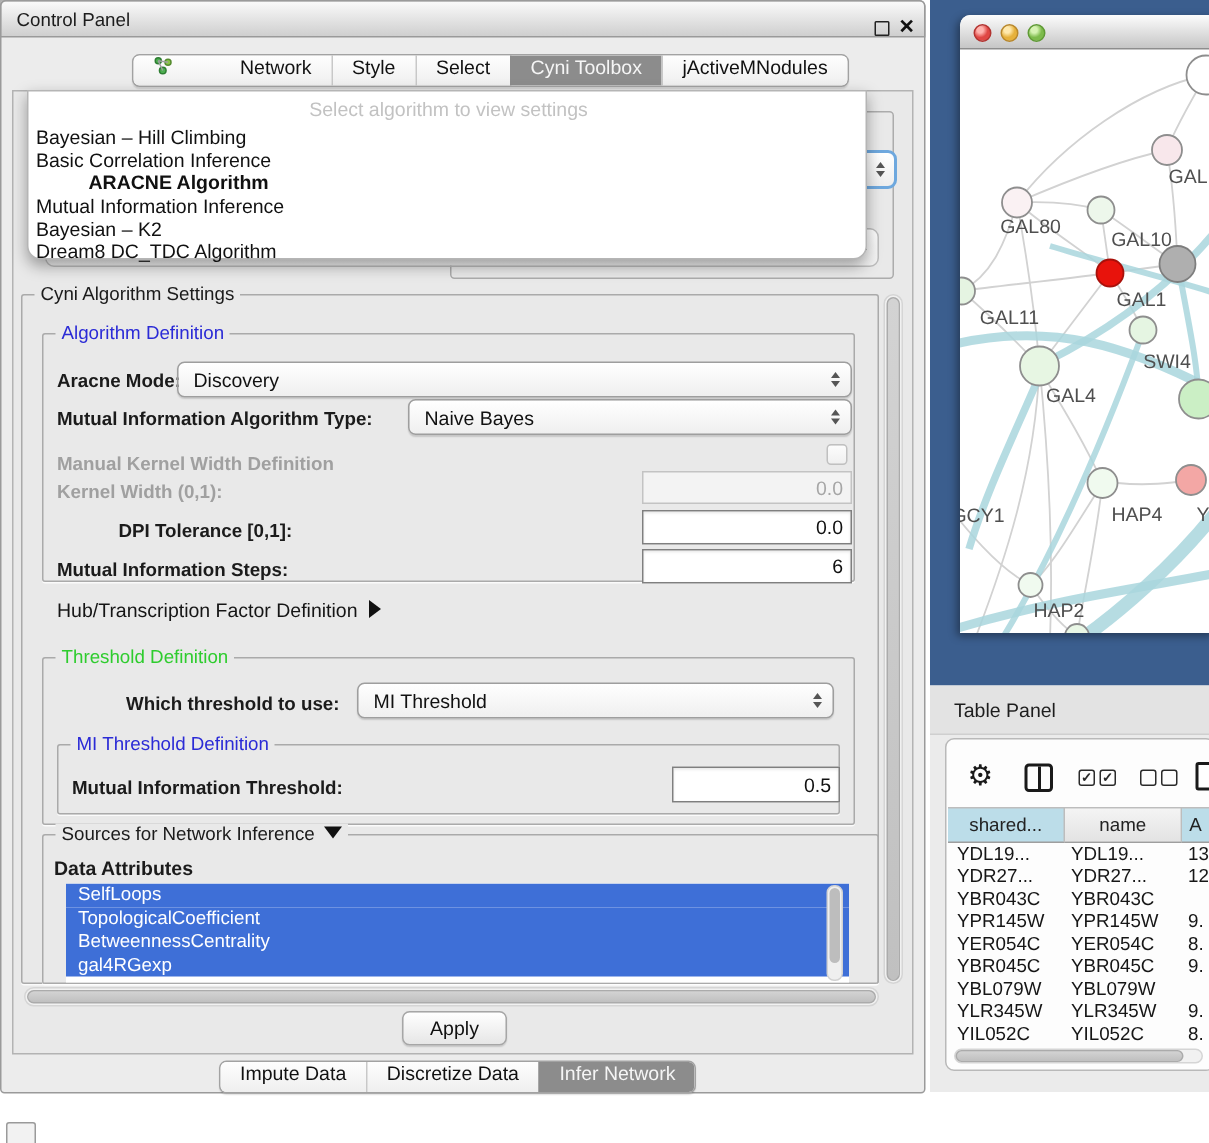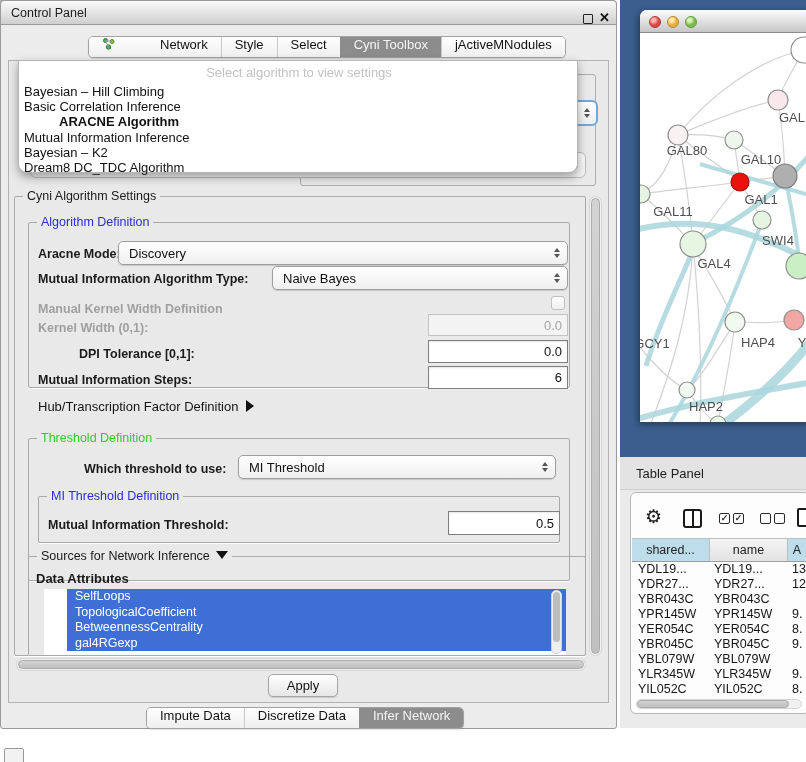--- a/index.html
+++ b/index.html
@@ -83,21 +83,21 @@
   .checkbox { position:absolute; width:14px; height:14px; border:1px solid #c0c0c0; border-radius:3px;
     background:linear-gradient(#fcfcfc,#f0f0f0); }
 
   .tri-right { display:inline-block; width:0; height:0; border-top:6px solid transparent;
     border-bottom:6px solid transparent; border-left:8px solid #111; margin-left:8px; vertical-align:-1px; }
   .tri-down-sm { display:inline-block; width:0; height:0; border-left:6px solid transparent;
     border-right:6px solid transparent; border-top:8px solid #111; margin-left:6px; vertical-align:1px; }
   .plain-label { position:absolute; font-size:13px; color:#151515; white-space:nowrap; }
 
   
-  #attr-list { left:44px; top:589px; width:522px; height:66px; background:#fff; overflow:hidden;padding-left:23px; }
+  #attr-list { left:44px; top:589px; width:522px; height:66px; background:#fff; overflow:hidden; }
   .attr-item { height:15.5px; line-height:15.5px; background:#3e6fd7; color:#fff; font-size:12.5px;
     padding-left:8px; white-space:nowrap; }
   #attr-scroll { left:551px; top:590px; width:11px; height:64px; background:#efefef; border:1px solid #d2d2d2; border-radius:5px; }
   #attr-thumb { left:1px; top:1px; width:7px; height:50px; background:#bdbdbd; border-radius:4px; }
 
   
   .sb-track { position:absolute; background:#f1f1f1; border:1px solid #d5d5d5; border-radius:7px; }
   .sb-thumb { position:absolute; background:linear-gradient(#d3d3d3,#c0c0c0); border:1px solid #ababab; border-radius:6px; }
 
   
@@ -256,21 +256,21 @@
   </div>
   <span class="blabel" style="left:38px; top:373px;">Mutual Information Steps:</span>
   <div class="tfield" style="left:428px; top:366px; width:140px; height:23px;">
     <span>6</span>
   </div>
 
   <span class="plain-label" style="left:38px; top:399px;">
     <span>Hub/Transcription Factor Definition</span><span class="tri-right"></span>
   </span>
 
-  <div class="group" style="left:28px; top:438px; width:542px; height:143px;">
+  <div class="group" style="left:28px; top:438px; width:542px; height:112px;">
     <span class="gtitle t-green">Threshold Definition</span>
   </div>
   <span class="blabel" style="left:84px; top:462px;">Which threshold to use:</span>
   <div class="combo" style="left:238px; top:455px; width:318px; height:24px;">
     <span>MI Threshold</span>
     <span class="arrows">
         <span class="tri-up"></span>
         <span class="tri-dn"></span>
       </span>
   </div>

